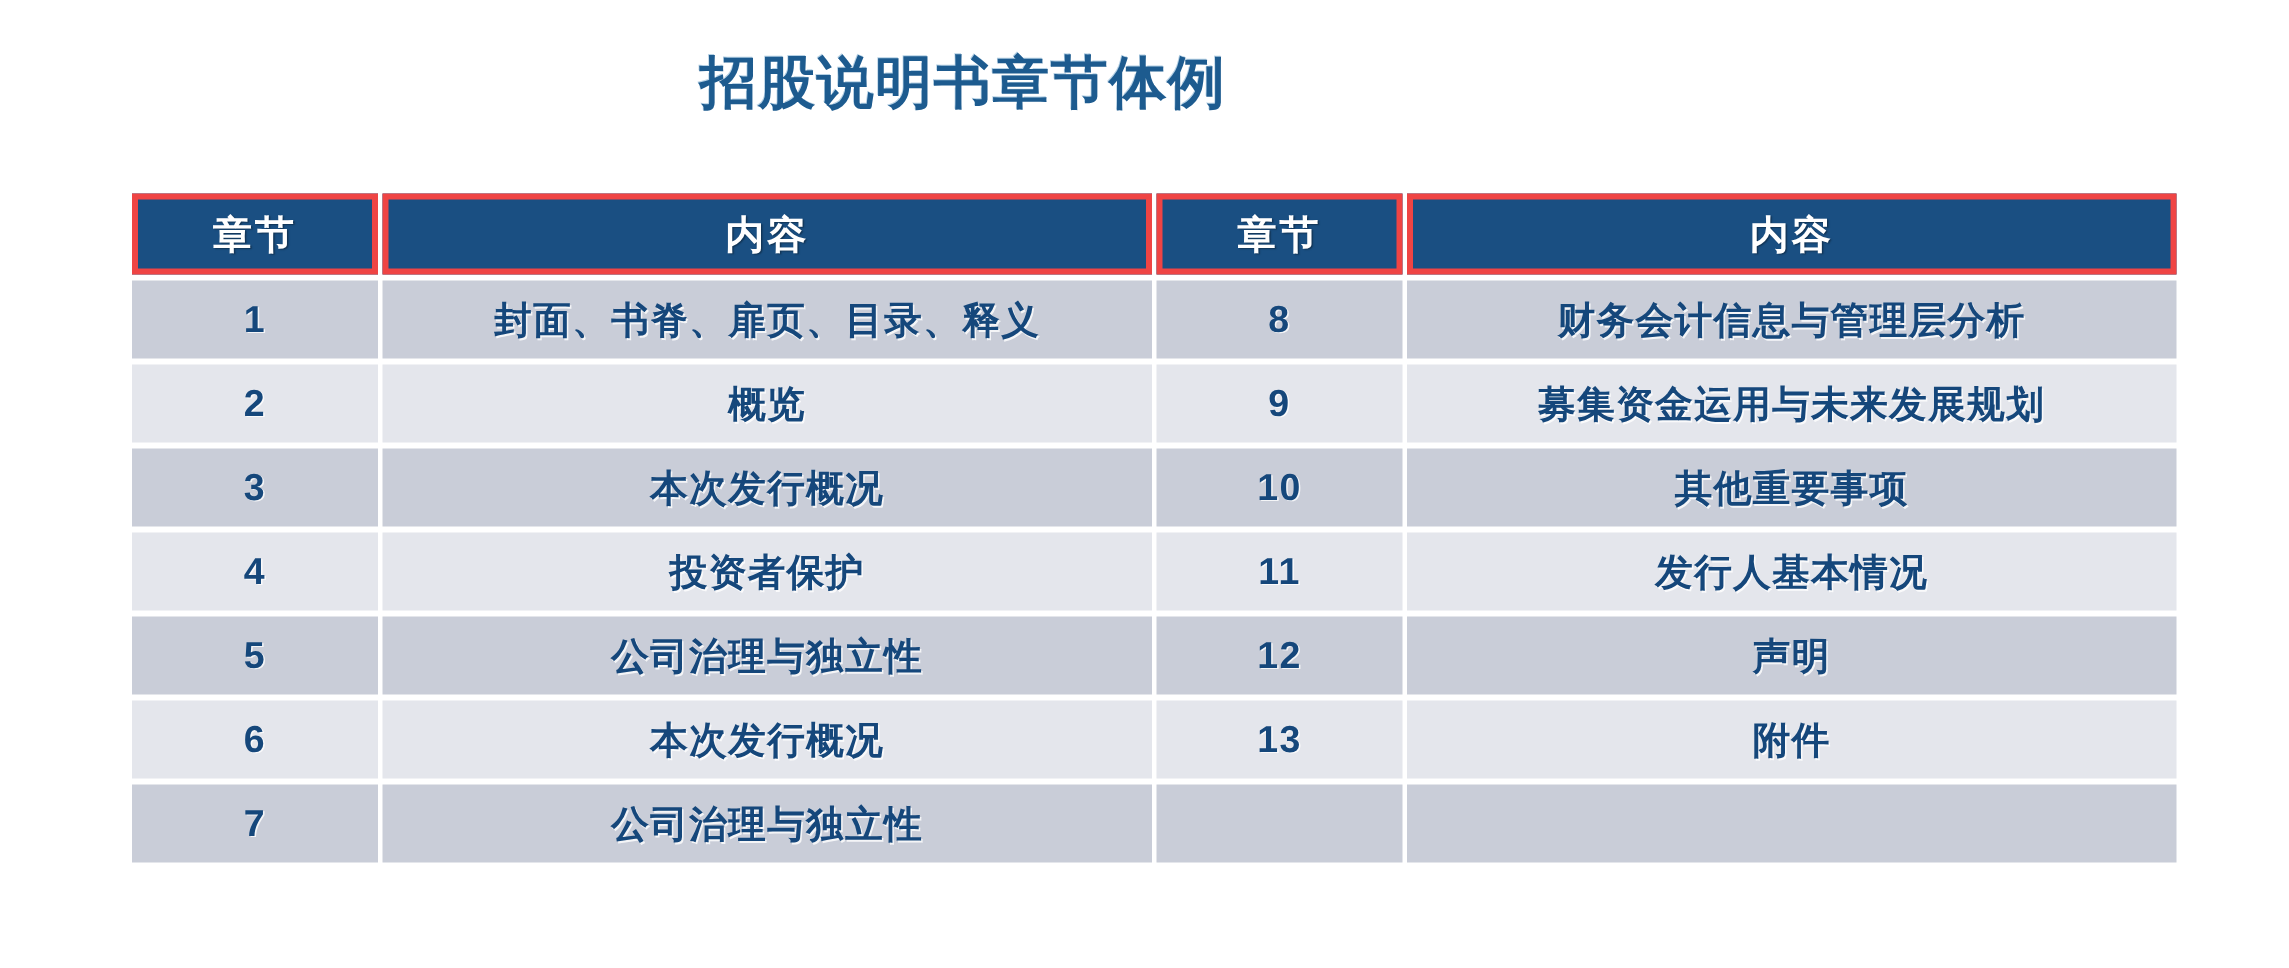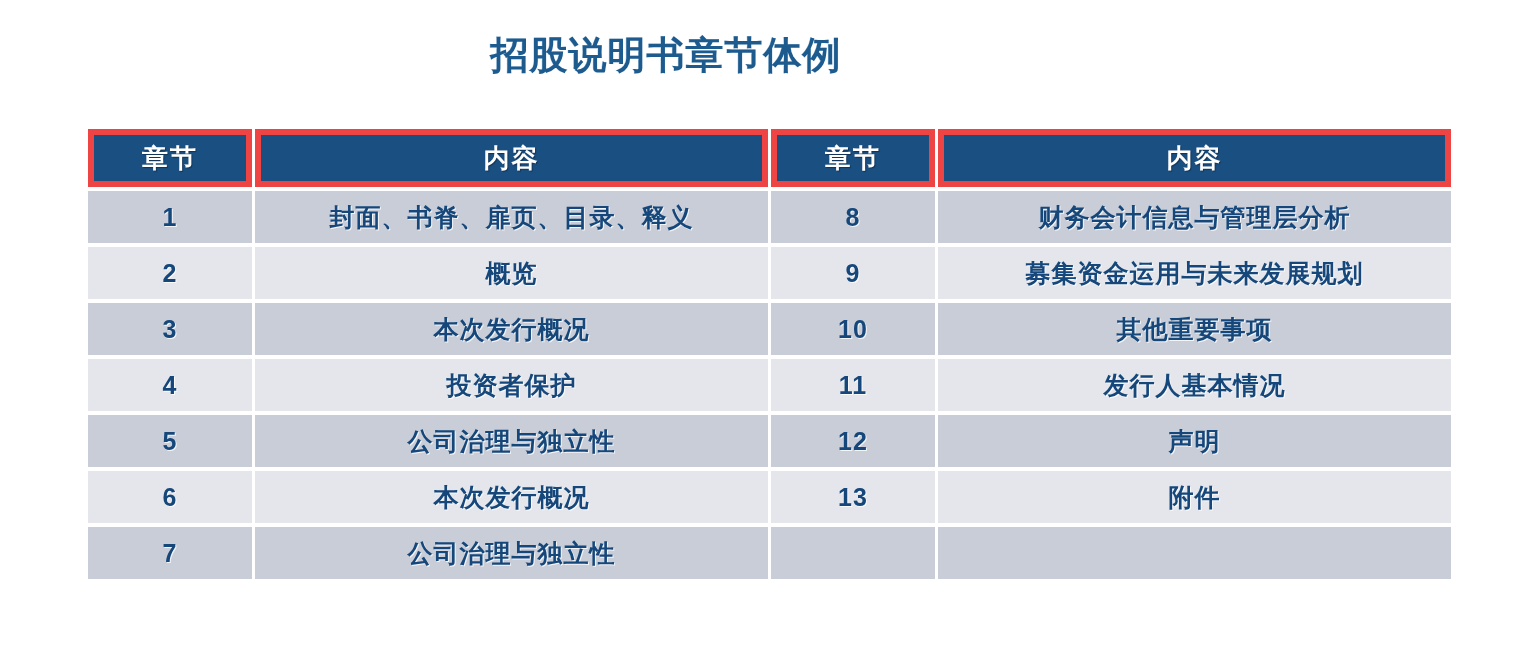--- a/index.html
+++ b/index.html
@@ -26,21 +26,20 @@
     position: absolute;
     top: 30px;
     left: 0;
     width: 1284px;
     text-align: center;
     font-size: 38px;
     font-weight: bold;
     letter-spacing: 1px;
     color: #1d5b8f;
     text-shadow: 1px 1px 0 rgba(255,255,255,0.85), -0.5px -0.5px 0 rgba(120,170,205,0.55);
-    padding-left: 24px;
   }
 
   .chapter-table {
     position: absolute;
     left: 85px;
     top: 125px;
     width: 1343px;
     border-collapse: separate;
     border-spacing: 3px 4px;
     table-layout: fixed;
@@ -51,21 +50,21 @@
 
   .chapter-table thead th {
     background: #1a4f82;
     color: #ffffff;
     font-size: 26px;
     font-weight: bold;
     height: 46px;
     text-align: center;
     vertical-align: middle;
     letter-spacing: 2px;
-    border: 6px solid #ef4444;
+    border: 4px solid #ef4444;
     text-shadow: 1px 1px 1px rgba(0,0,0,0.35);
     padding: 0;
   }
 
   .chapter-table tbody td {
     height: 52px;
     text-align: center;
     vertical-align: middle;
     font-size: 25px;
     font-weight: bold;

